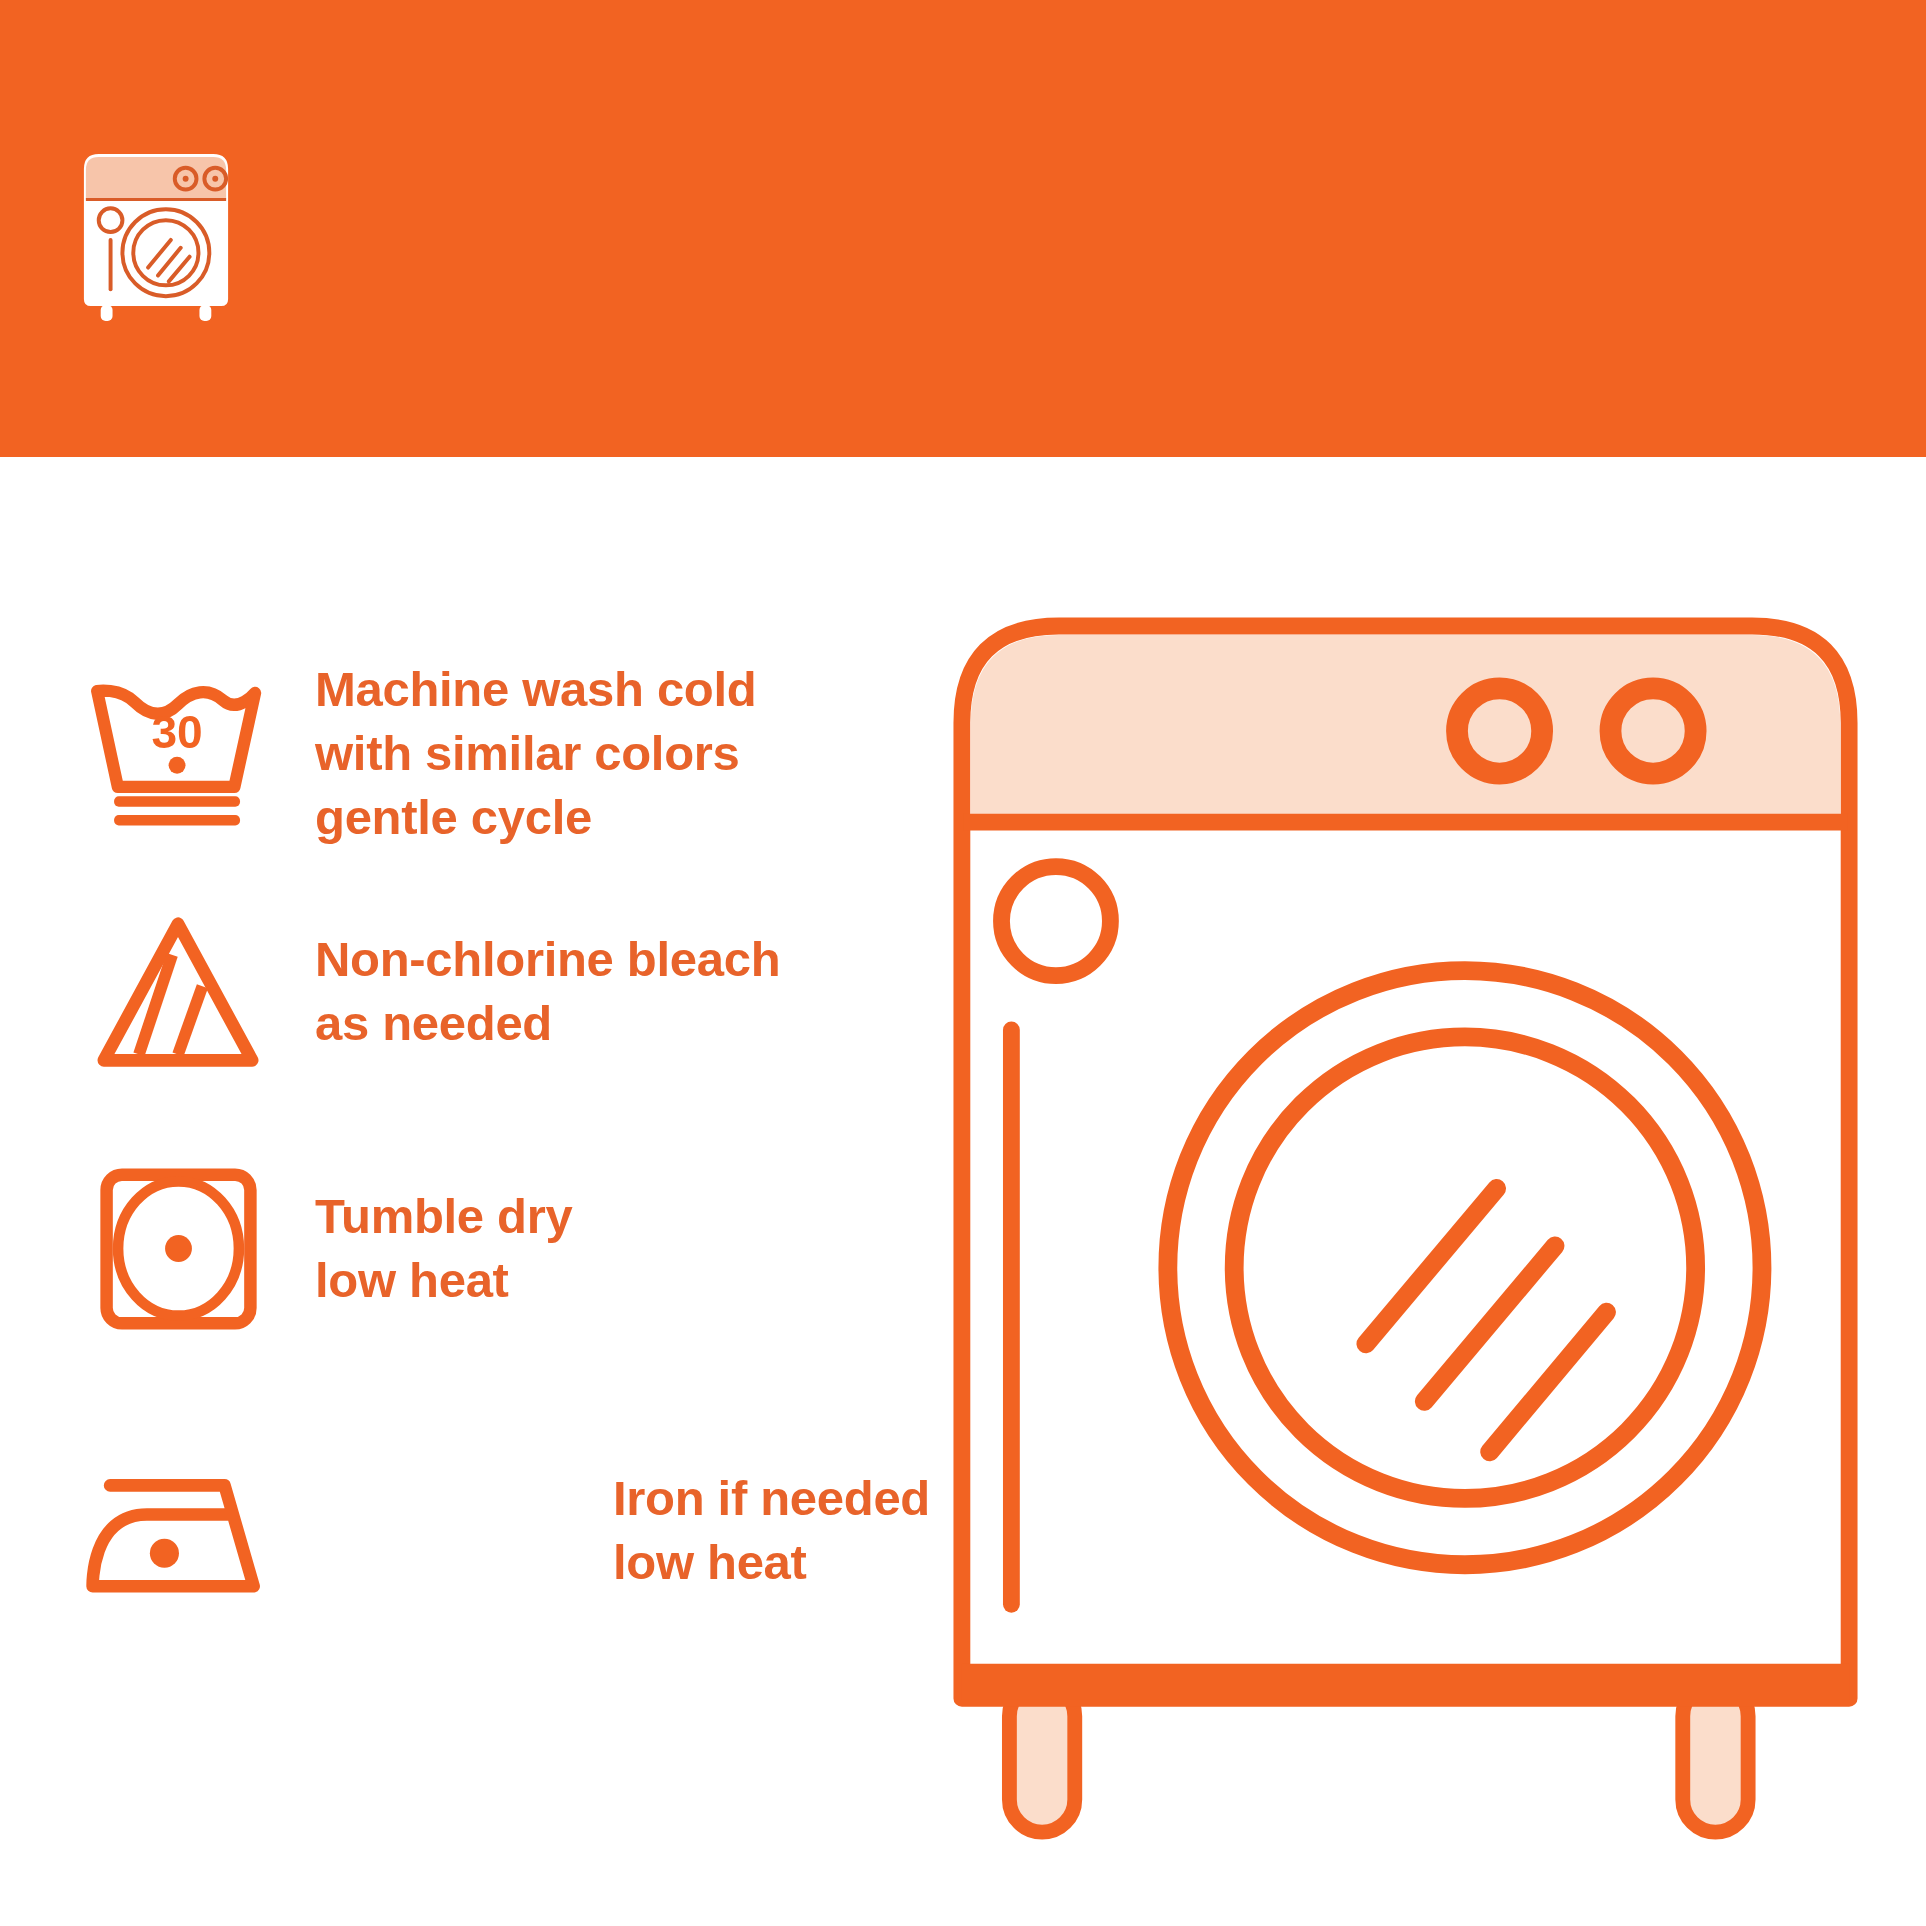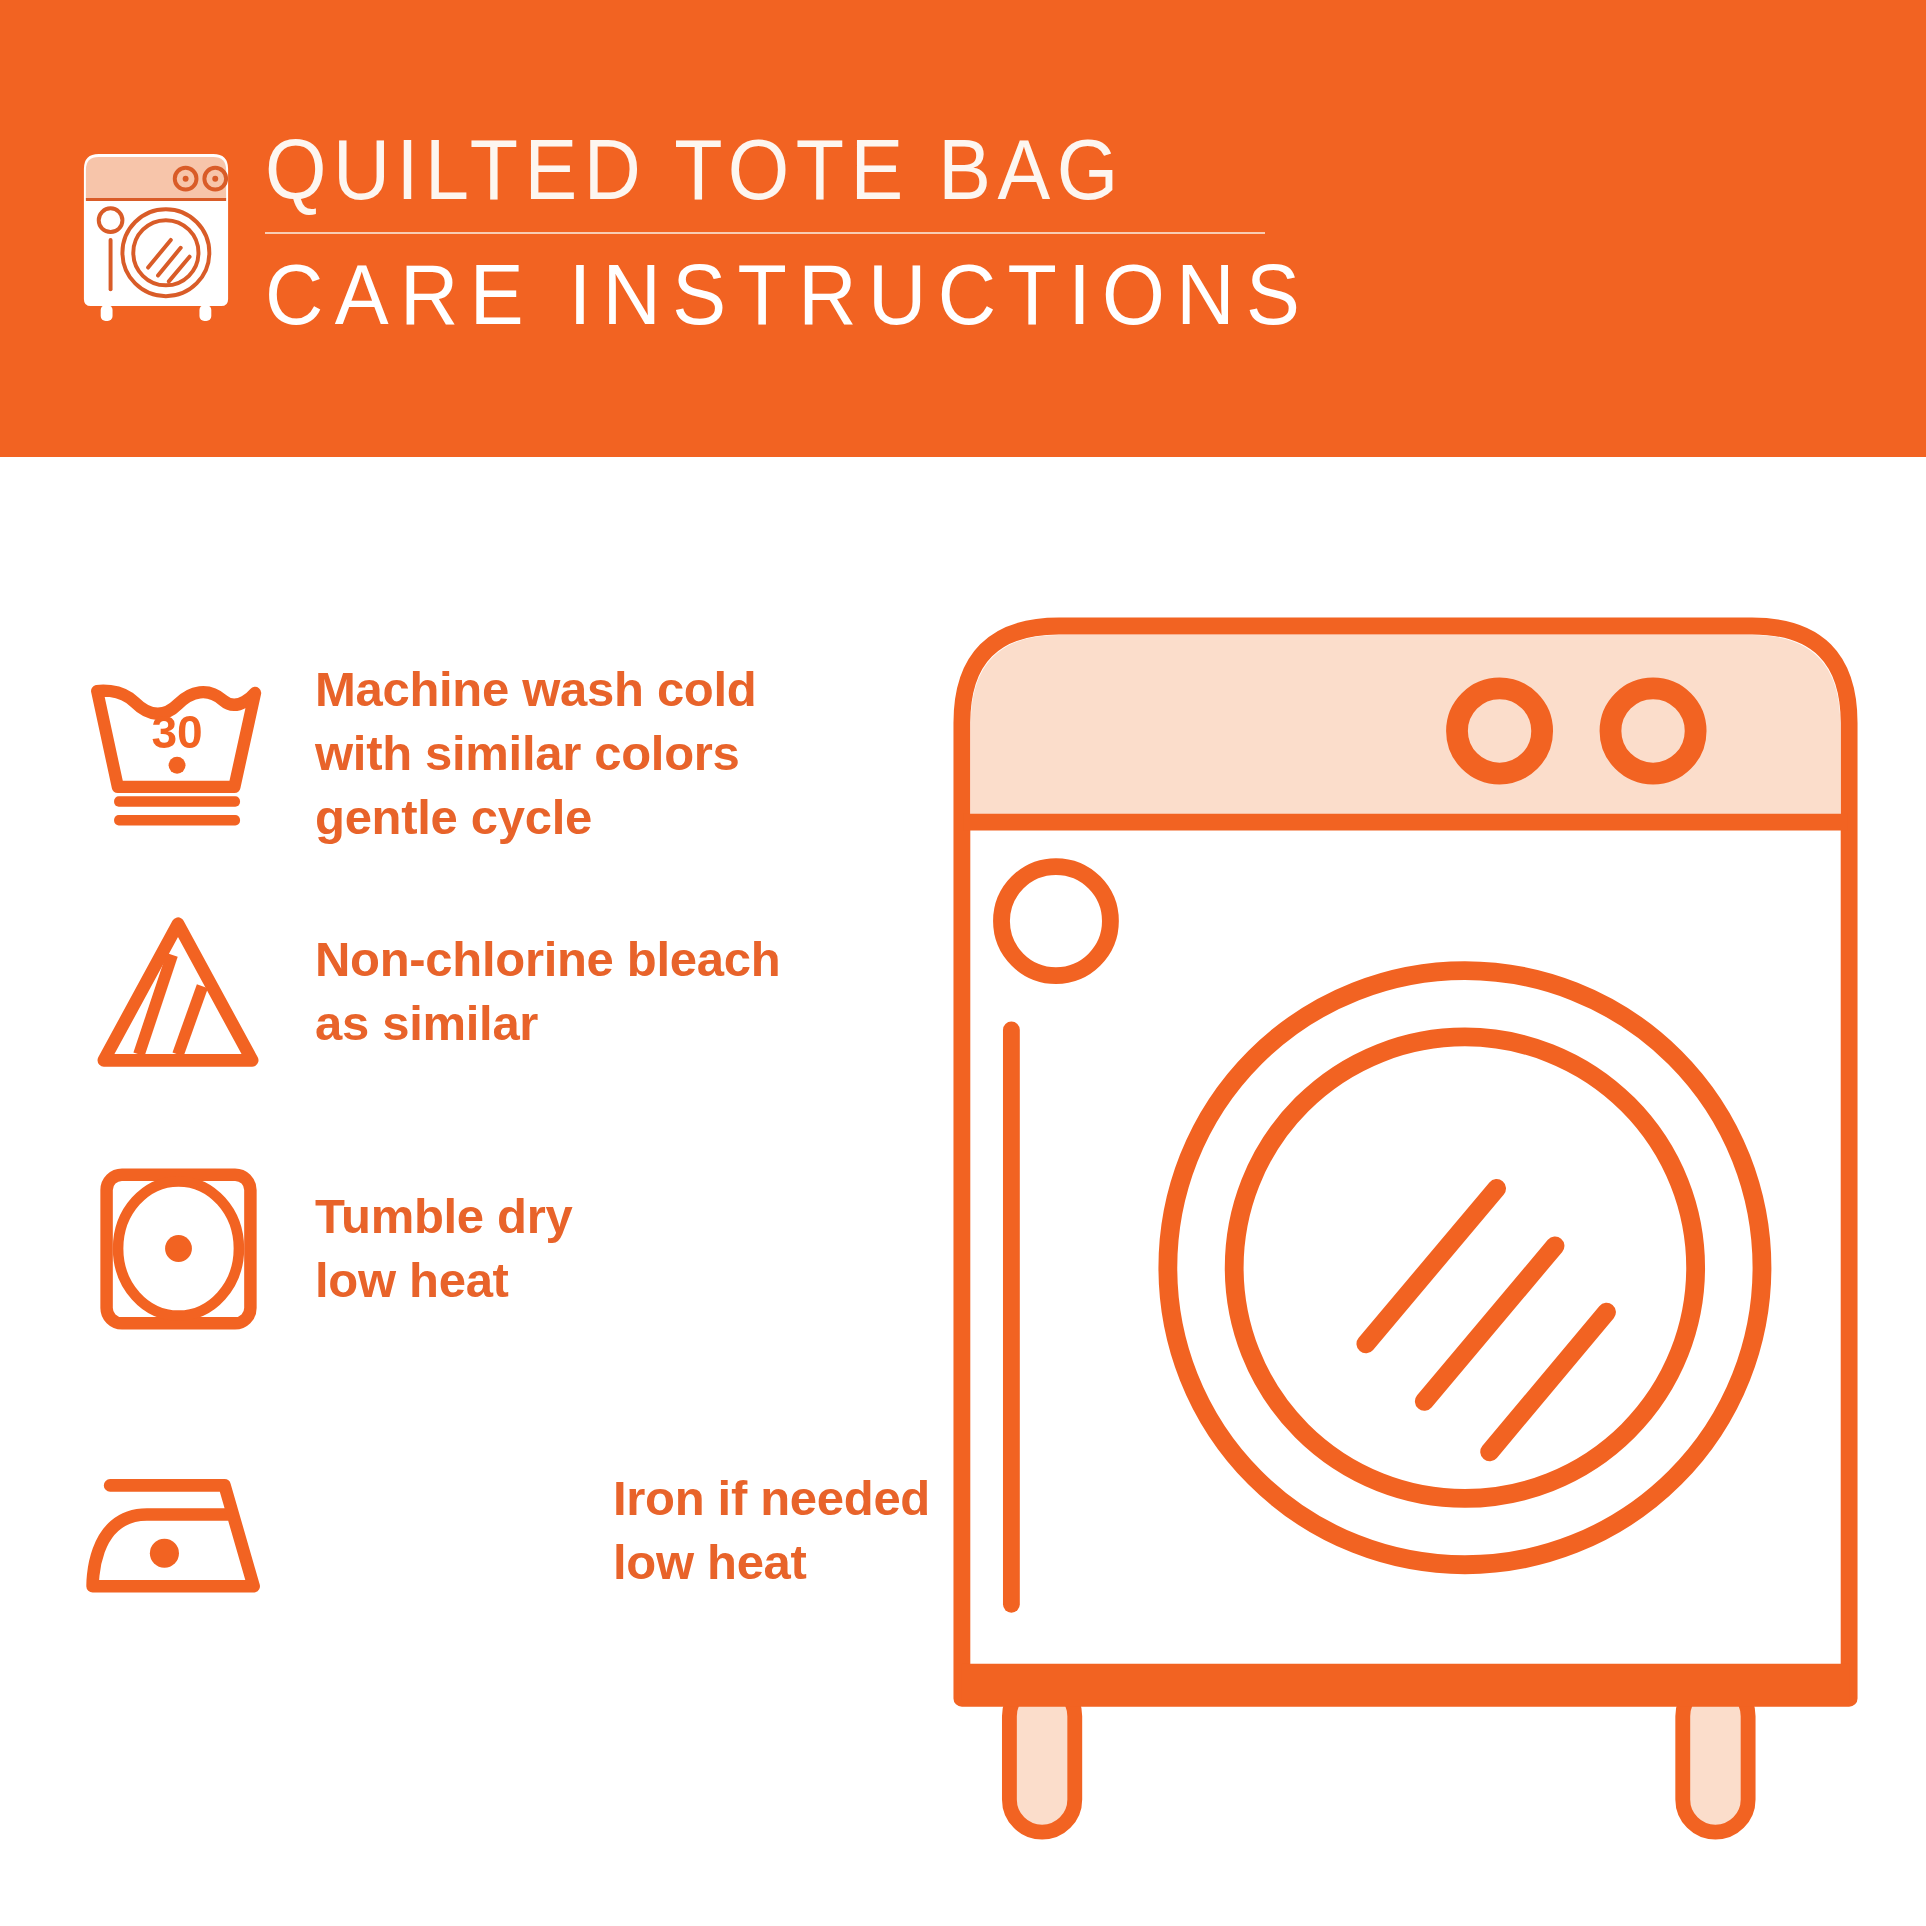--- a/index.html
+++ b/index.html
@@ -152,25 +152,20 @@
         <circle cx="90" cy="113" r="33" fill="none" stroke="#D95C28" stroke-width="4"></circle>
         <line x1="72" y1="128" x2="95" y2="100" stroke="#D95C28" stroke-width="4" stroke-linecap="round"></line>
         <line x1="82" y1="136" x2="105" y2="108" stroke="#D95C28" stroke-width="4" stroke-linecap="round"></line>
         <line x1="93" y1="142" x2="114" y2="117" stroke="#D95C28" stroke-width="4" stroke-linecap="round"></line>
 
         <rect x="24" y="166" width="12" height="16" rx="5" fill="#FFFFFF"></rect>
         <rect x="124" y="166" width="12" height="16" rx="5" fill="#FFFFFF"></rect>
       </svg>
     </div>
 
-    <div class="header-text">
-      <div class="title-main">QUILTED TOTE BAG</div>
-      <div class="title-rule"></div>
-      <div class="title-sub">CARE INSTRUCTIONS</div>
-    </div>
 
   </div>
 </div>
 
 <div class="care-list">
 
   <div class="care-row care-row-0">
     <div class="care-icon">
       <svg viewBox="0 0 200 170" width="188" height="160">
         <path d="M14 18 C14 18 38 14 54 30 C70 46 86 46 100 32 C114 18 132 14 148 28 C164 42 182 20 182 20
@@ -188,21 +183,21 @@
 
   <div class="care-row care-row-1">
     <div class="care-icon">
       <svg viewBox="0 0 180 165" width="176" height="161">
         <path d="M90 12 L166 152 L14 152 Z" fill="none" stroke="#F26322" stroke-width="13" stroke-linejoin="round"></path>
         <line x1="84" y1="44" x2="50" y2="146" stroke="#F26322" stroke-width="12" stroke-linecap="butt"></line>
         <line x1="115" y1="76" x2="90" y2="146" stroke="#F26322" stroke-width="12" stroke-linecap="butt"></line>
       </svg>
     </div>
     <div class="care-label">Non-chlorine bleach
-as similar</div>
+as needed</div>
   </div>
 
   <div class="care-row care-row-2">
     <div class="care-icon">
       <svg viewBox="0 0 170 175" width="163" height="168">
         <rect x="10" y="10" width="150" height="155" rx="16" ry="16" fill="none" stroke="#F26322" stroke-width="13"></rect>
         <ellipse cx="85" cy="87" rx="63" ry="70" fill="none" stroke="#F26322" stroke-width="11"></ellipse>
         <circle cx="85" cy="87" r="14" fill="#F26322"></circle>
       </svg>
     </div>

